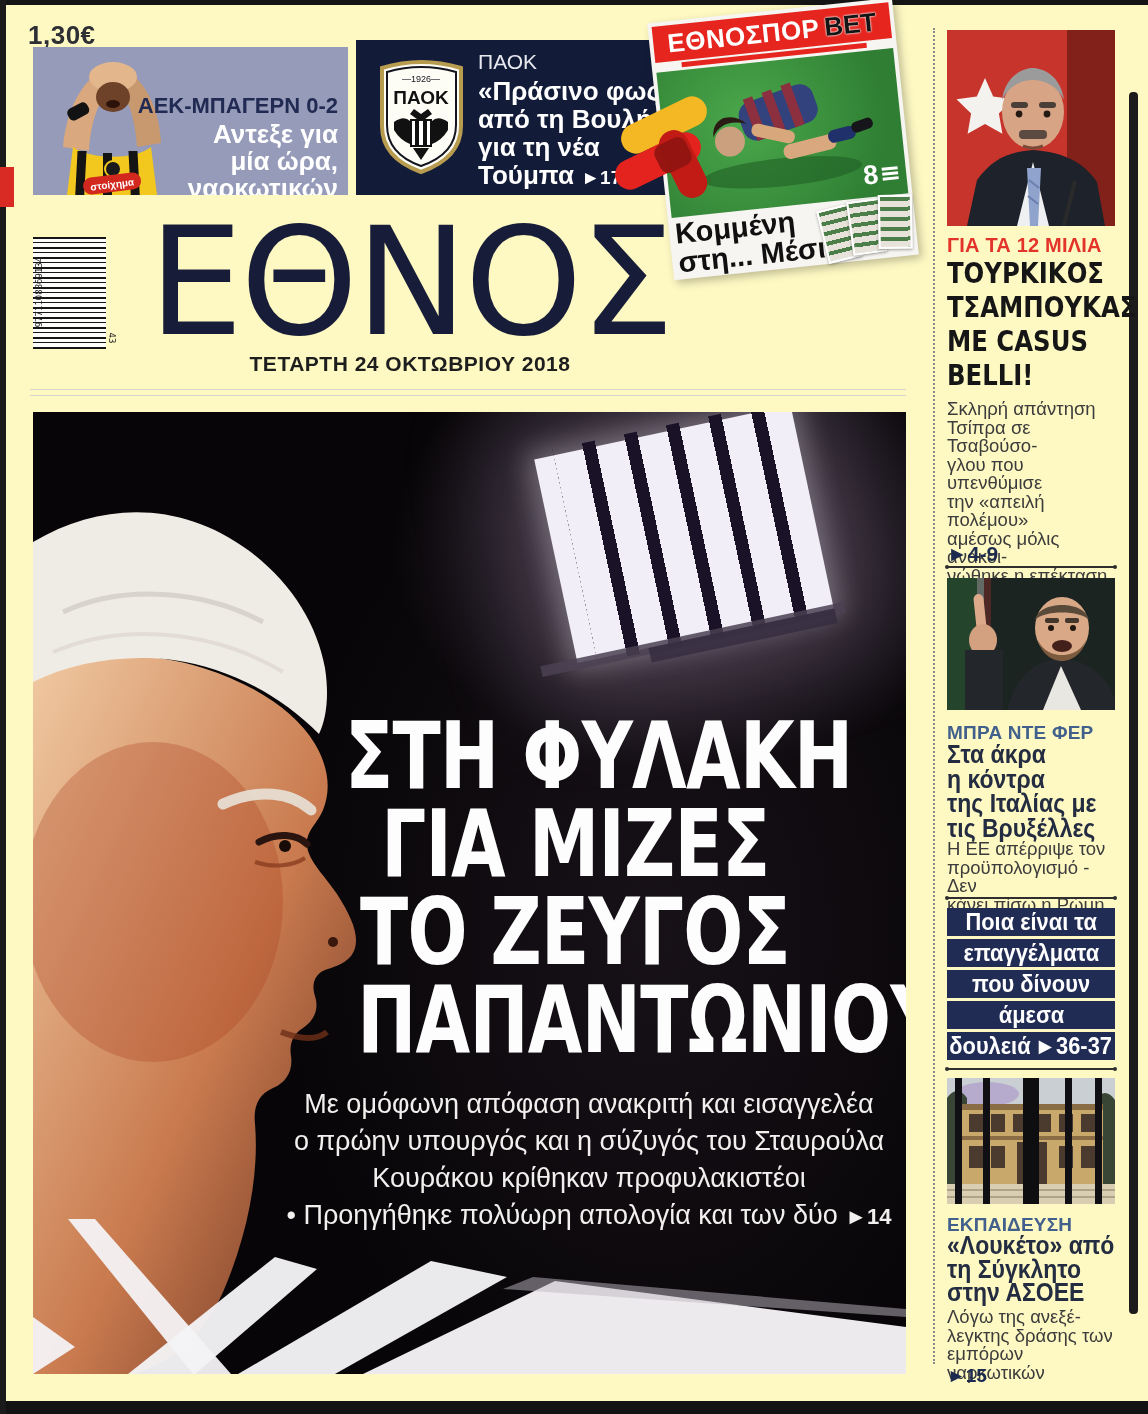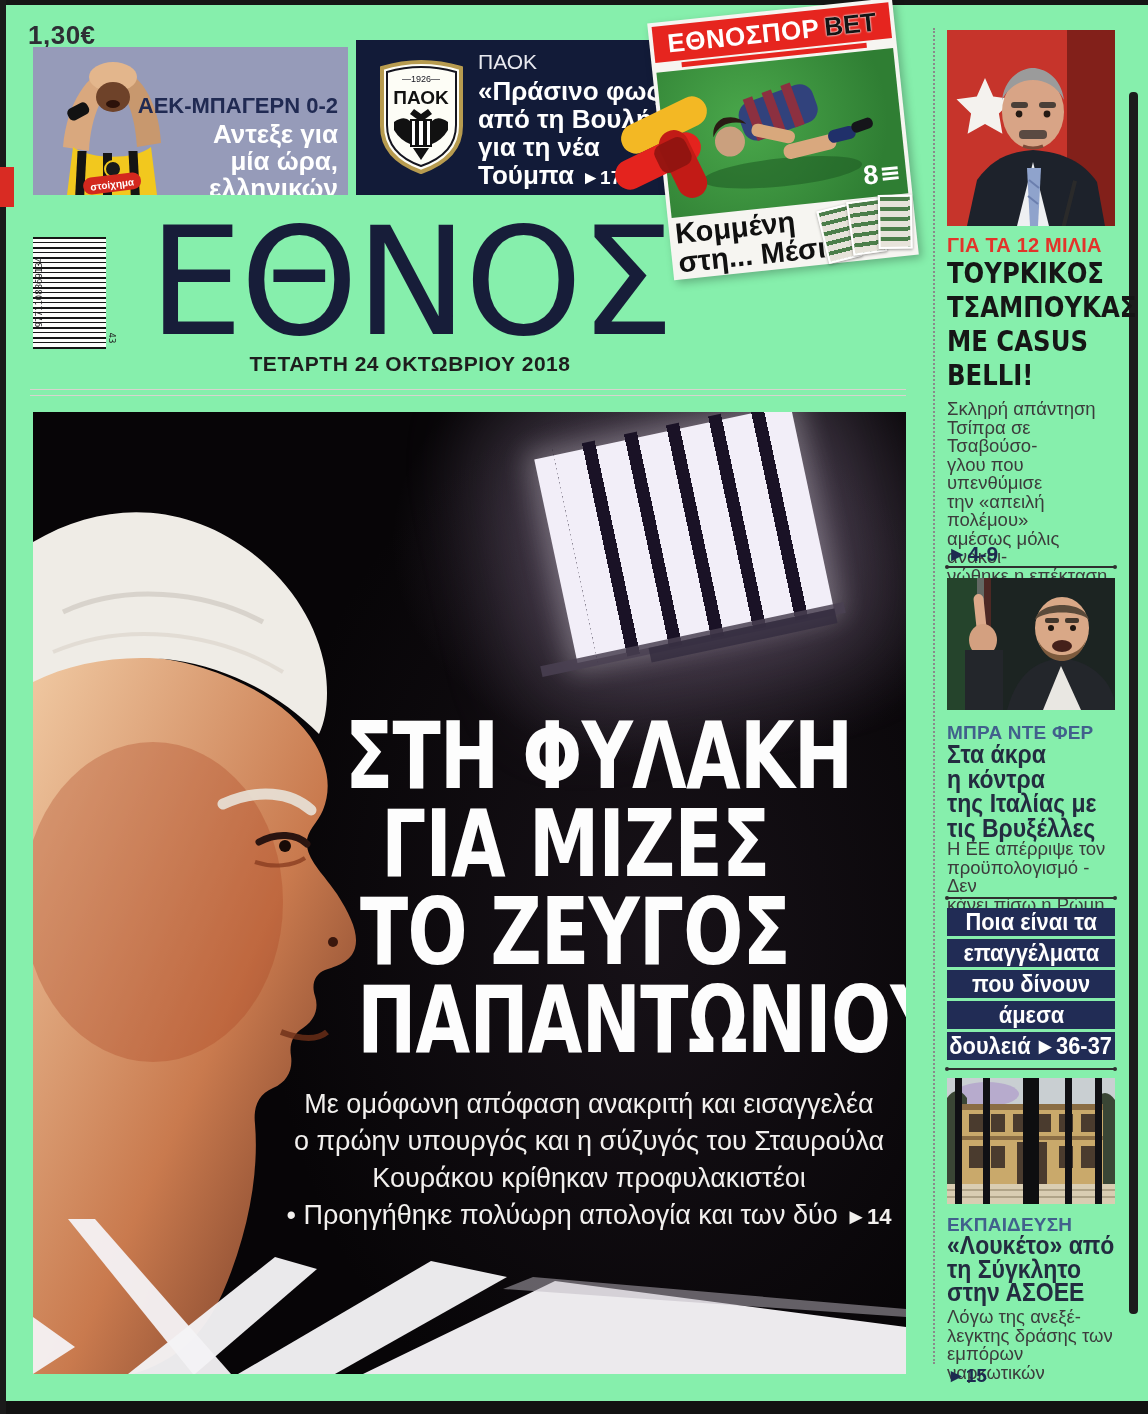--- a/index.html
+++ b/index.html
@@ -1,16 +1,16 @@
 <!DOCTYPE html>
 <html lang="el"><head>
 <meta charset="utf-8">
 <style>
   html,body{margin:0;padding:0;background:#e8e6e2;}
-  #canvas{position:relative;width:1148px;height:1414px;margin:0 auto;background:#86efac;
+  #canvas{position:relative;width:1148px;height:1414px;margin:0 auto;background:#fef9c3;
           font-family:"Liberation Sans",sans-serif;overflow:hidden;}
   .abs{position:absolute;}
   .cx{display:inline-block;white-space:nowrap;}
   .cx76{transform:scaleX(.76);transform-origin:50% 50%;}
   .cx84{transform:scaleX(.84);transform-origin:0 50%;}
   .cx90{transform:scaleX(.92);transform-origin:0 50%;}
   .cx95{transform:scaleX(.95);transform-origin:50% 50%;}
 
   
   .edge-top{left:0;top:0;width:100%;height:5px;background:#151515;}
@@ -134,21 +134,21 @@
       <rect x="70" y="106" width="9" height="42" fill="#141414"></rect>
       <rect x="90" y="104" width="9" height="44" fill="#141414" transform="skewX(3)"></rect>
       <circle cx="80" cy="122" r="8" fill="#1a1a1a" stroke="#f2c81e" stroke-width="2"></circle>
       <rect x="50" y="128" width="58" height="17" rx="8" fill="#d3281e" transform="rotate(-7 79 136)"></rect>
       <text x="79" y="141" transform="rotate(-7 79 136)" text-anchor="middle" font-size="10" font-weight="bold" fill="#fff" font-family="Liberation Sans, sans-serif">στοίχημα</text>
     </svg>
     <div class="aek-text">
       <div class="aek-kicker">ΑΕΚ-ΜΠΑΓΕΡΝ 0-2</div>
       <div class="aek-line">Αντεξε για</div>
       <div class="aek-line">μία ώρα,</div>
-      <div class="aek-line">ελληνικών</div>
+      <div class="aek-line">ναρκωτικών</div>
       <div class="aek-line"><span>σε 3 λεπτά</span> <span class="aek-ref">►18</span></div>
     </div>
   </div>
 
   <div class="abs paok-box">
     <svg width="95" height="124" viewBox="0 0 95 124" style="position:absolute;left:18px;top:14px;">
       <path d="M8,14 Q47,2 87,14 L87,72 Q87,104 47,118 Q8,104 8,72 Z" fill="#fdfdf6" stroke="#b79b4f" stroke-width="4"></path>
       <path d="M13,18 Q47,8 82,18 L82,71 Q82,100 47,112 Q13,100 13,71 Z" fill="none" stroke="#14141e" stroke-width="2"></path>
       <text x="47" y="28" text-anchor="middle" font-size="9" fill="#14141e" font-family="Liberation Sans, sans-serif">—1926—</text>
       <text x="47" y="50" text-anchor="middle" font-size="19" font-weight="bold" fill="#111" font-family="Liberation Sans, sans-serif">ΠΑΟΚ</text>

